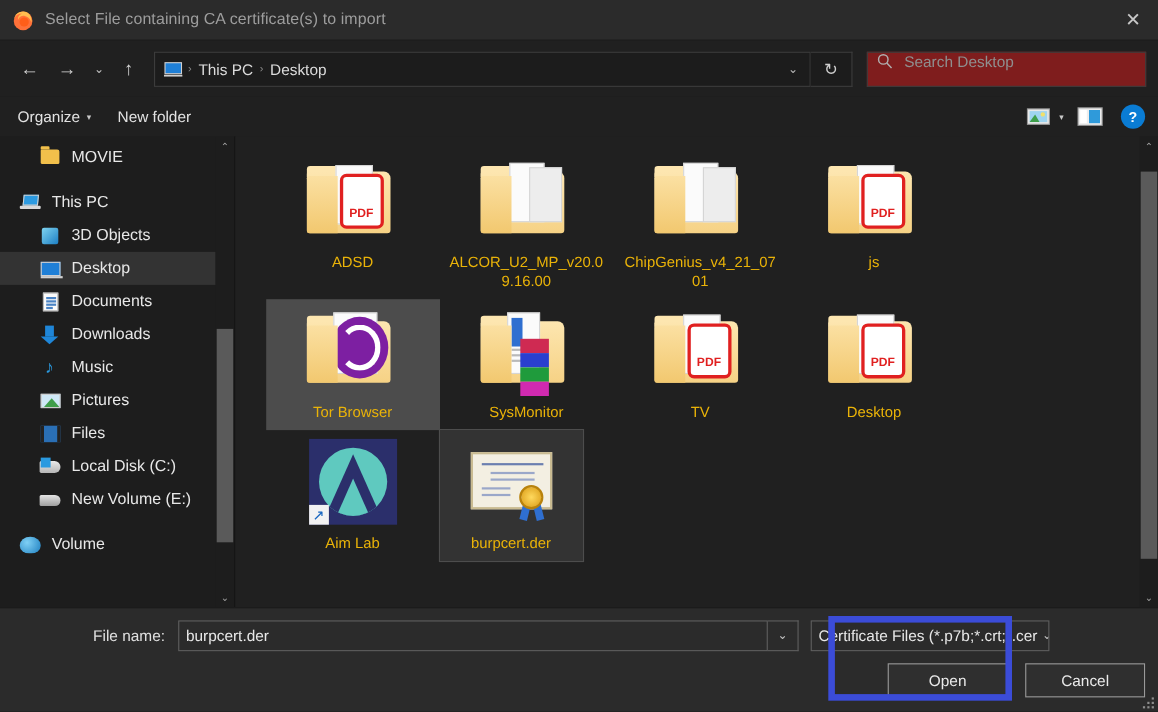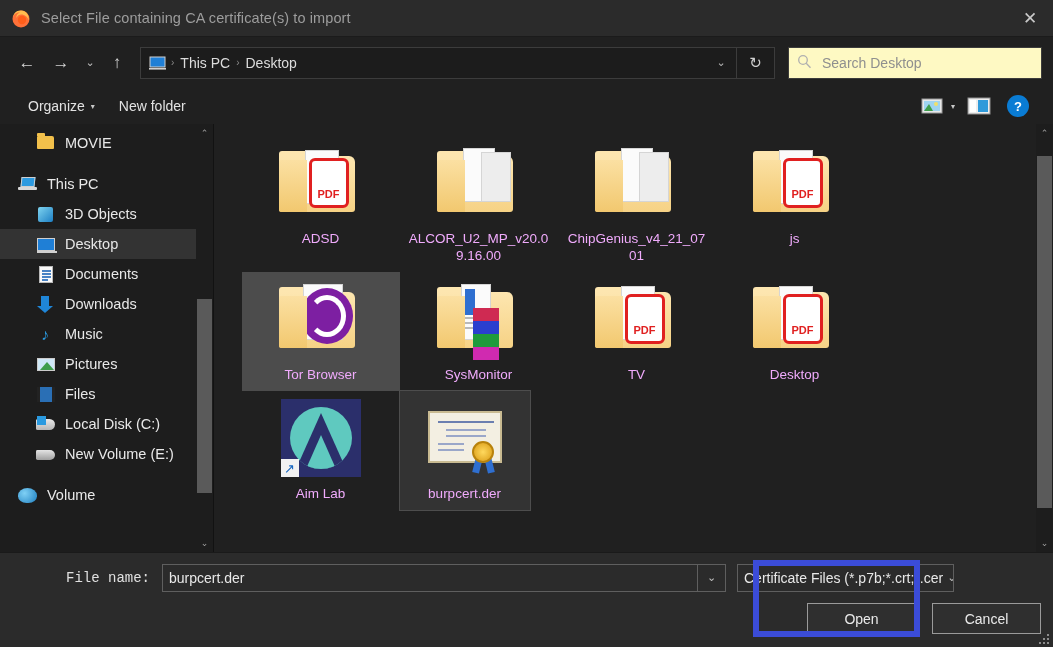--- a/index.html
+++ b/index.html
@@ -37,28 +37,28 @@
   .addr-icon { width: 17px; height: 14px; margin-right: 4px; position: relative; flex: 0 0 17px; }
   .crumb { font-size: 14px; color: #dcdcdc; padding: 0 5px; white-space: nowrap; }
   .crumb-sep { color: #8a8a8a; font-size: 10px; padding: 0 1px; }
   .addr-spacer { flex: 1 1 auto; }
   .addr-chev { width: 26px; text-align: center; color: #b5b5b5; font-size: 11px; }
   .refresh-btn {
     width: 38px; height: 32px; border: 1px solid #3c3c3c; border-left: none; background: #1c1c1c;
     display: flex; align-items: center; justify-content: center; color: #cfcfcf; font-size: 15px;
   }
   .searchbox {
-    width: 254px; height: 32px; margin-left: 13px; border: 1px solid #3c3c3c; background: #fef9c3;
-    display: flex; align-items: center; padding: 0 8px; flex: 0 0 254px;
+    width: 254px; height: 32px; margin-left: 13px; border: 1px solid #3c3c3c; background: #7f1d1d;
+    display: flex; align-items: flex-start; padding: 0 8px; flex: 0 0 254px;
   }
   .search-ico { width: 17px; color: #b0b0b0; font-size: 13px; margin-right: 8px; }
   .search-ph { font-size: 14px; color: #8f8f8f; }
 
   
-  .cmdbar { height: 36px; flex: 0 0 36px; display: flex; align-items: center; background: #202020; padding: 0 16px; justify-content: space-between; }
+  .cmdbar { height: 36px; flex: 0 0 36px; display: flex; align-items: center; background: #202020; padding: 0 4px; justify-content: space-between; }
   .cmd-item { font-size: 14px; color: #e2e2e2; padding: 0 12px; display: flex; align-items: center; gap: 6px; }
   .caret-dn { font-size: 8px; color: #c8c8c8; }
   .cmd-spacer { flex: 1 1 auto; }
   .view-ico { width: 22px; height: 18px; position: relative; }
   .cmd-right { display: flex; align-items: center; gap: 2px; padding-right: 8px; }
   .pane-ico { width: 24px; height: 18px; display: flex; }
   .help-btn {
     width: 22px; height: 22px; border-radius: 50%; background: #0a7cd4; color: #fff;
     display: flex; align-items: center; justify-content: center; font-size: 13px; font-weight: bold; margin-left: 14px;
   }
@@ -82,29 +82,29 @@
 
   .divider { width: 1px; background: #121212; }
 
   
   .filepane { flex: 1 1 auto; position: relative; overflow: hidden; background: #202020; padding: 12px 6px 0 28px; }
   .grid { display: flex; flex-wrap: wrap; }
   .cell { width: 158px; padding: 6px 2px 8px 2px; display: flex; flex-direction: column; align-items: center; }
   .cell.sel { background: #4c4c4c; }
   .cell.selbox { background: #333333; outline: 1px solid #4d4d4d; width: 130px; }
   .thumb { width: 96px; height: 82px; position: relative; display: flex; align-items: center; justify-content: center; }
-  .cell-label { margin-top: 6px; font-size: 13.5px; color: #f0abfc; text-align: center; line-height: 17px; max-width: 140px; word-wrap: break-word; }
+  .cell-label { margin-top: 6px; font-size: 13.5px; color: #eab308; text-align: center; line-height: 17px; max-width: 140px; word-wrap: break-word; }
 
   
   .right-scroll { width: 17px; flex: 0 0 17px; background: #1d1d1d; display: flex; flex-direction: column; align-items: center; }
 
   
   .footer { flex: 0 0 95px; background: #2b2b2b; position: relative; border-top: 1px solid #1a1a1a; }
   .fn-row { display: flex; align-items: center; height: 40px; padding-top: 9px; }
-  .fn-label { width: 100px; text-align: right; font-size: 14px; color: #e0e0e0; margin-left: 50px; margin-right: 12px; font-family: Liberation Mono, monospace; }
+  .fn-label { width: 100px; text-align: right; font-size: 14px; color: #e0e0e0; margin-left: 50px; margin-right: 12px; }
   .fn-input {
     flex: 0 0 536px; height: 28px; background: #2b2b2b; border: 1px solid #5f5f5f;
     display: flex; align-items: center; padding: 0 6px; font-size: 14px; color: #e8e8e8;
   }
   .fn-drop { flex: 0 0 28px; height: 28px; border: 1px solid #5f5f5f; border-left: none; display: flex; align-items: center; justify-content: center; color: #c0c0c0; font-size: 11px; }
   .filter-sel {
     margin-left: 11px; flex: 0 0 217px; height: 28px; border: 1px solid #5f5f5f; background: #2b2b2b;
     display: flex; align-items: center; padding: 0 6px; font-size: 14px; color: #e8e8e8; white-space: nowrap; overflow: hidden;
   }
   .filter-chev { margin-left: auto; color: #c0c0c0; font-size: 11px; padding-left: 4px; }

